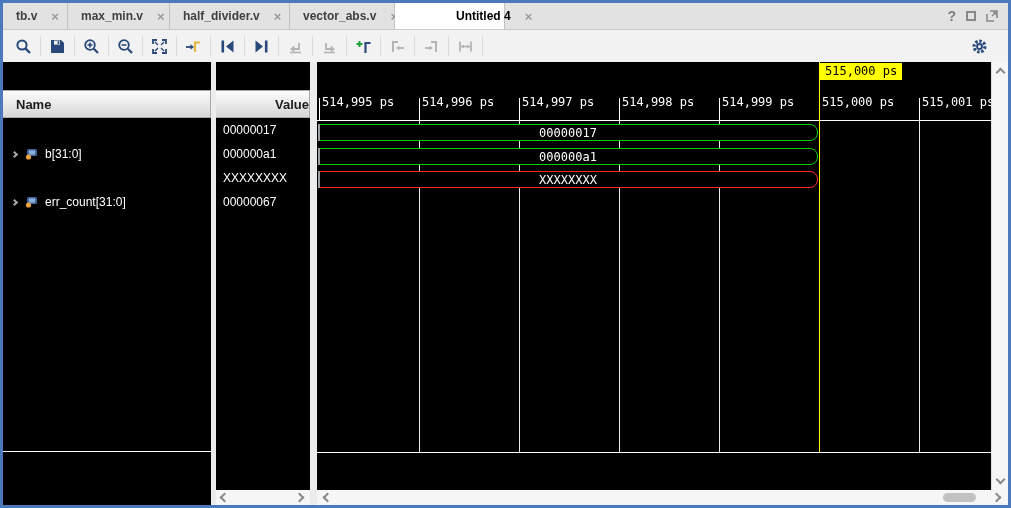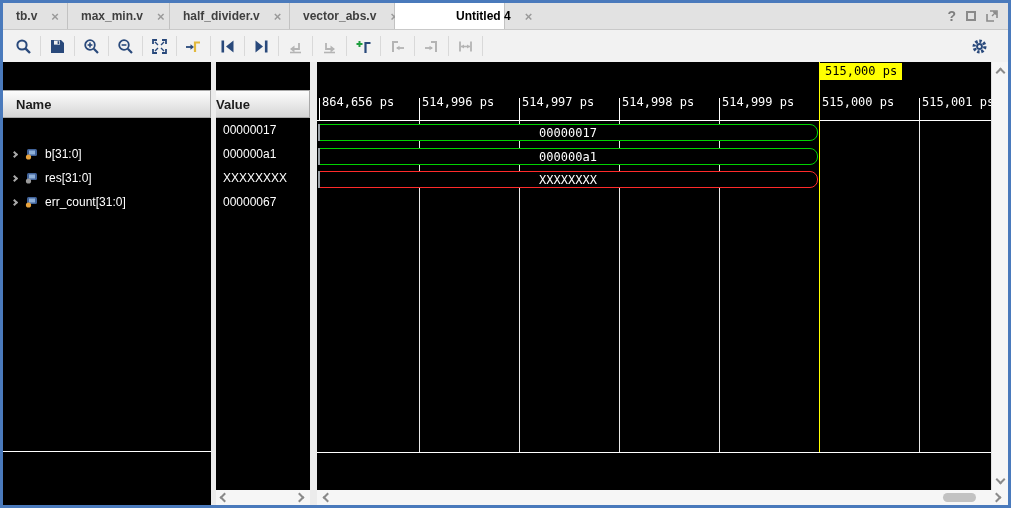--- a/index.html
+++ b/index.html
@@ -30,21 +30,21 @@
   .value-panel { position:absolute; left:213px; top:0; width:94px; height:443px; background:#000; }
   .sep1 { position:absolute; left:208px; top:0; width:5px; height:443px; background:#ececec; }
   .sep2 { position:absolute; left:307px; top:0; width:7px; height:443px; background:#ececec; }
   .wave-area { position:absolute; left:314px; top:0; width:674px; height:428px; background:#000; overflow:hidden; }
 
   .panel-top { position:absolute; left:0; top:0; width:100%; height:28px; background:#000; }
   .panel-header { position:absolute; left:0; top:28px; width:100%; height:28px;
       background:linear-gradient(#fdfdfd,#d6d6d6); border:1px solid #a9a9a9; border-left:none;
       display:flex; align-items:center; font-size:13px; font-weight:700; color:#1c1c1c; }
   .panel-header.nm { padding-left:13px; }
-  .panel-header.vl { justify-content:flex-start; }
+  .panel-header.vl { justify-content:flex-end; }
 
   .sig-row { position:absolute; left:0; width:100%; height:24px; display:flex; align-items:center; color:#fff; font-size:12px; }
   .chev { display:inline-block; width:5px; height:5px; border:solid #a8a8a8; border-width:0 2px 2px 0; transform:rotate(-45deg); margin-left:9px; margin-right:8px; flex:none; }
   .bus-ico { flex:none; margin-right:6px; }
   .val-cell { position:absolute; left:0; width:100%; height:24px; display:flex; align-items:center; padding-left:7px; color:#fff; font-size:12px; }
   .white-line { position:absolute; left:0; width:100%; height:1px; background:#fff; }
 
   
   .gridline { position:absolute; top:59px; width:1px; height:331px; background:#e9e9e9; }
   .rtick    { position:absolute; top:36px; width:1px; height:23px; background:#fff; }
@@ -240,29 +240,20 @@
 
       <div class="sig-row" style="top:80px">
         <span class="chev"></span>
         <svg class="bus-ico" width="14" height="12" viewBox="0 0 14 12">
             <rect x="2" y="1" width="10" height="7" rx="1.5" fill="#41639a"></rect>
             <rect x="4" y="2.5" width="6" height="4" fill="#8fb0d8"></rect>
             <circle cx="3.5" cy="9" r="2.6" fill="#e8a33d"></circle>
           </svg>
         <span>b[31:0]</span>
       </div>
-      <div class="sig-row" style="top:104px">
-        <span class="chev"></span>
-        <svg class="bus-ico" width="14" height="12" viewBox="0 0 14 12">
-            <rect x="2" y="1" width="10" height="7" rx="1.5" fill="#41639a"></rect>
-            <rect x="4" y="2.5" width="6" height="4" fill="#8fb0d8"></rect>
-            <circle cx="3.5" cy="9" r="2.6" fill="#9a9a9a"></circle>
-          </svg>
-        <span>res[31:0]</span>
-      </div>
       <div class="sig-row" style="top:128px">
         <span class="chev"></span>
         <svg class="bus-ico" width="14" height="12" viewBox="0 0 14 12">
             <rect x="2" y="1" width="10" height="7" rx="1.5" fill="#41639a"></rect>
             <rect x="4" y="2.5" width="6" height="4" fill="#8fb0d8"></rect>
             <circle cx="3.5" cy="9" r="2.6" fill="#e8a33d"></circle>
           </svg>
         <span>err_count[31:0]</span>
       </div>
       <div class="white-line" style="top:389px"></div>
@@ -289,21 +280,21 @@
       <div class="gridline" style="left:402px"></div>
       <div class="gridline" style="left:602px"></div>
 
       <div class="rtick" style="left:2px"></div>
       <div class="rtick" style="left:102px"></div>
       <div class="rtick" style="left:202px"></div>
       <div class="rtick" style="left:302px"></div>
       <div class="rtick" style="left:402px"></div>
       <div class="rtick" style="left:502px"></div>
       <div class="rtick" style="left:602px"></div>
-      <div class="rlabel" style="left:5px">864,656 ps</div>
+      <div class="rlabel" style="left:5px">514,995 ps</div>
       <div class="rlabel" style="left:105px">514,996 ps</div>
       <div class="rlabel" style="left:205px">514,997 ps</div>
       <div class="rlabel" style="left:305px">514,998 ps</div>
       <div class="rlabel" style="left:405px">514,999 ps</div>
       <div class="rlabel" style="left:505px">515,000 ps</div>
       <div class="rlabel" style="left:605px">515,001 ps</div>
       <div class="baseline"></div>
 
       <div class="cursor-line"></div>
       <div class="cursor-label">515,000 ps</div>

